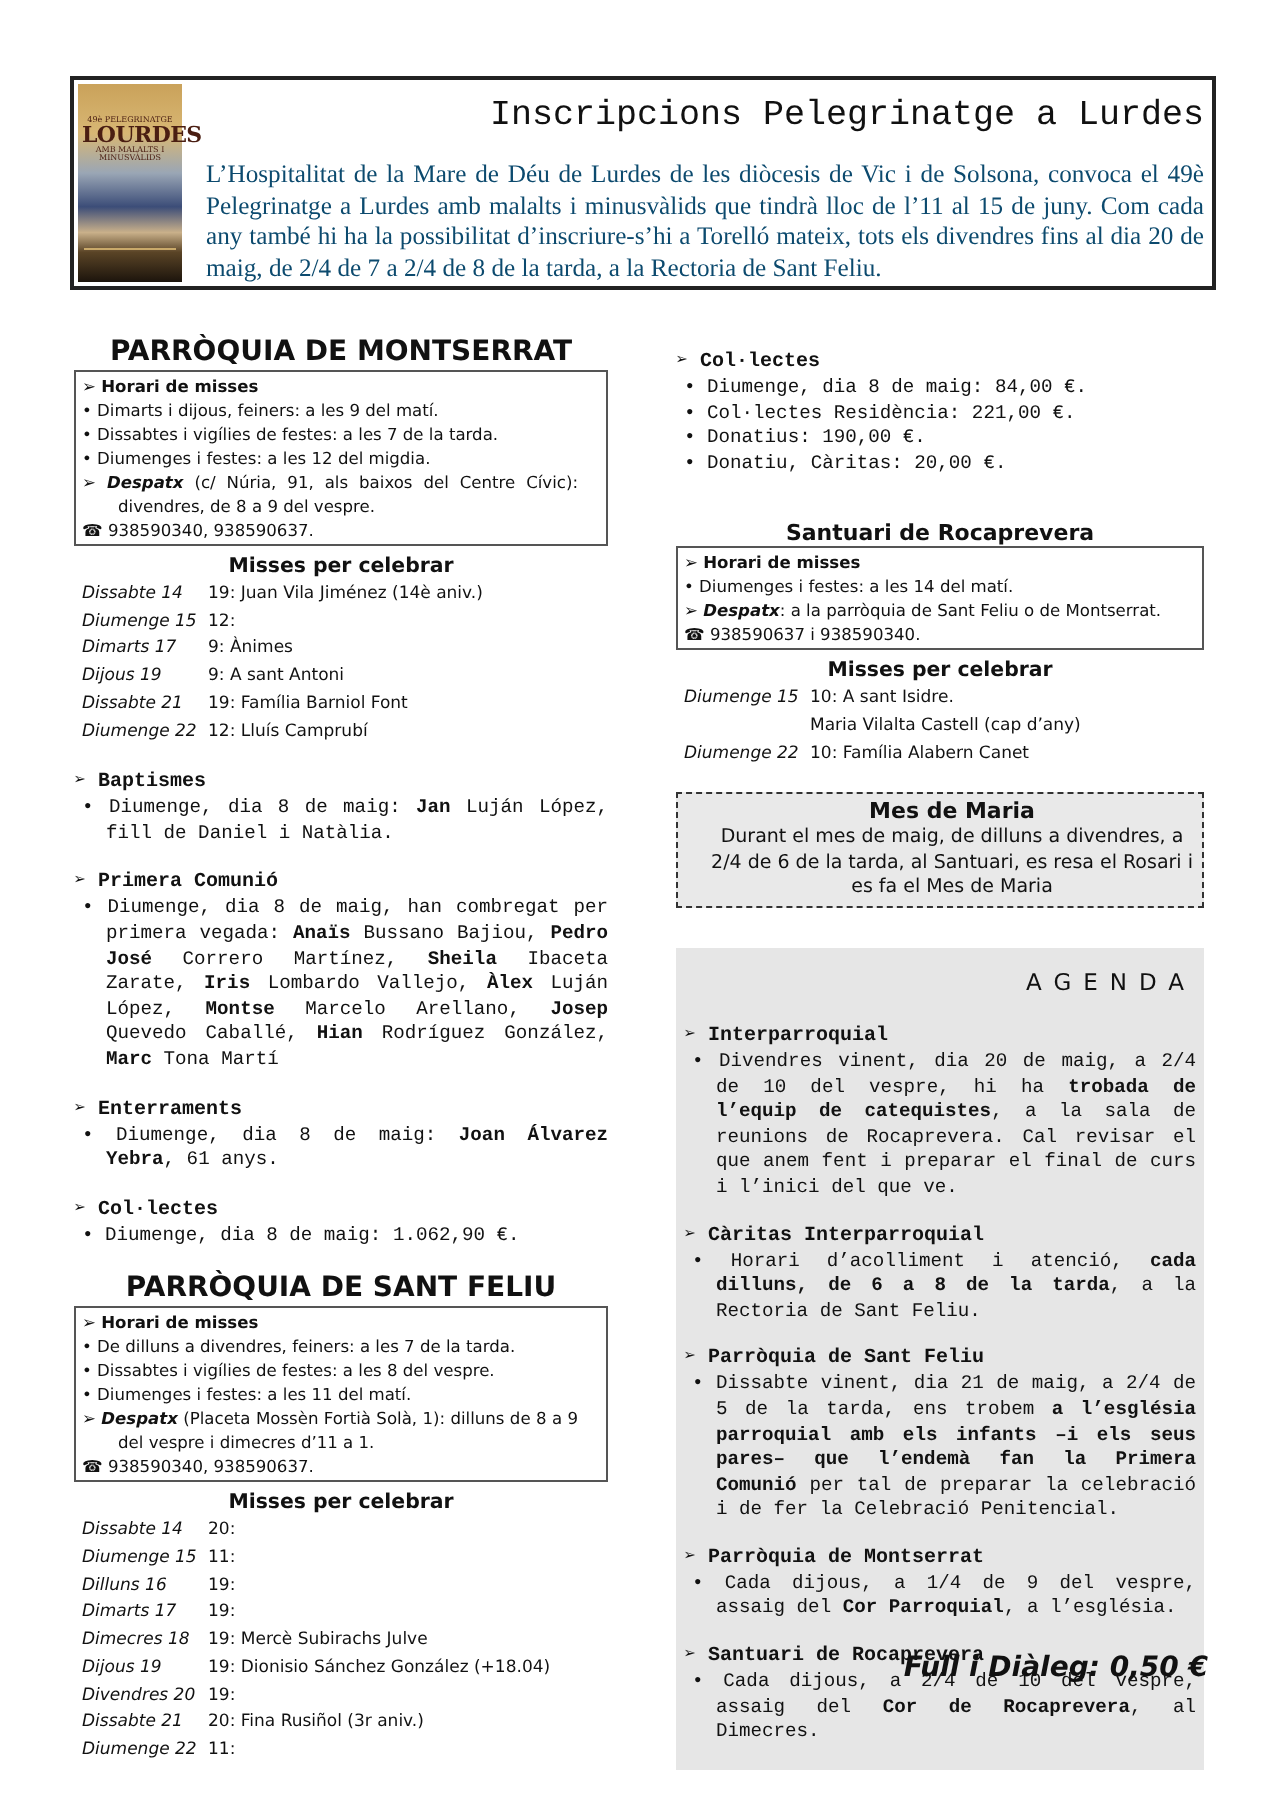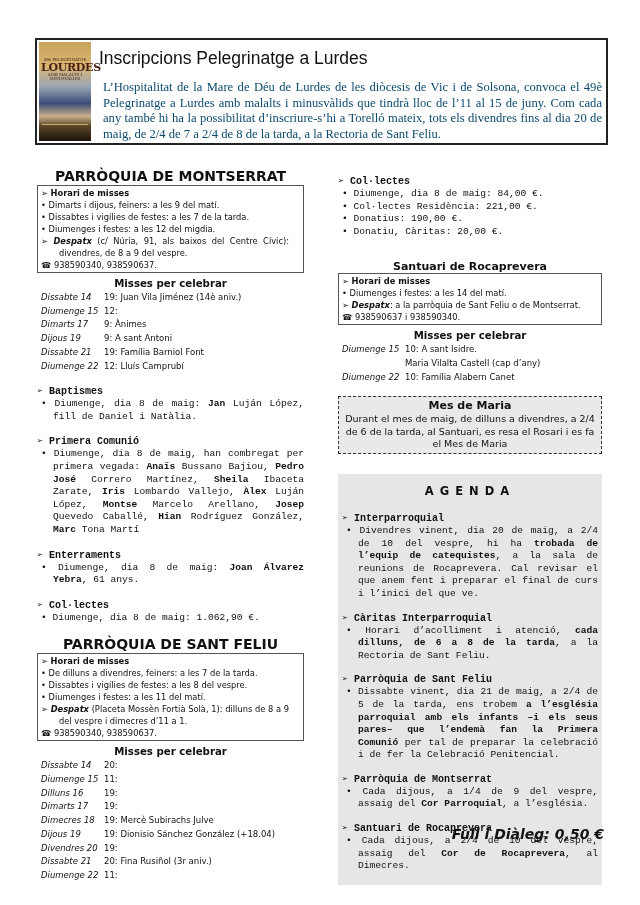--- a/index.html
+++ b/index.html
@@ -7,21 +7,21 @@
   body { position: relative; font-family: "DejaVu Sans", "Liberation Sans", sans-serif; color: #111; }
 
   
   .header { position: absolute; left: 35px; top: 38px; width: 573px; height: 107px; border: 2px solid #222; }
   .poster { position: absolute; left: 2px; top: 2px; width: 52px; height: 99px;
     background: linear-gradient(180deg, #caa25a 0%, #d8b774 25%, #9aa6b5 45%, #3c4d78 62%, #c9b08a 75%, #5a4426 85%, #1c140c 100%); }
   .poster .ptitle { position: absolute; left: 2px; right: 2px; top: 16px; font-family: "DejaVu Serif", serif; color: #4a1e12; text-align: center; line-height: 1; }
   .poster .ptitle .small { font-size: 4px; display: block; }
   .poster .ptitle .big { font-size: 11px; font-weight: bold; display: block; letter-spacing: -0.3px; }
   .poster .pfoot { position: absolute; left: 3px; right: 3px; bottom: 3px; height: 14px; border-top: 1px solid #c9a96a; }
-  .header .htitle { position: absolute; left: 62px; right: 4px; top: 8px; text-align: left; font-family: Liberation Sans, sans-serif; font-size: 17.5px; color: #111; }
+  .header .htitle { position: absolute; left: 62px; right: 4px; top: 8px; text-align: right; font-family: Liberation Mono, monospace; font-size: 17.5px; color: #111; }
   .header .hbody { position: absolute; left: 66px; right: 4px; top: 40px; font-family: "Liberation Serif", "DejaVu Serif", serif; font-size: 12.6px; line-height: 15.5px; color: #0c4a6e; text-align: justify; }
 
   
   .col { position: absolute; font-size: 9.4px; line-height: 12px; }
   .col-left { left: 37px; top: 168px; width: 267px; }
   .col-right { left: 338px; top: 175px; width: 264px; }
 
   .ph { font-weight: bold; text-align: center; font-size: 14px; line-height: 17px; margin-bottom: 0; }
   .ph-sm { font-weight: bold; text-align: center; font-size: 11px; line-height: 13px; }
 
@@ -38,21 +38,21 @@
 
   .sec { margin-top: 12px; font-family: Liberation Mono, monospace; }
   .sec .sh { font-weight: bold; font-size: 10px; line-height: 13px; }
   .sec .si { padding-left: 16px; text-indent: -12px; text-align: justify; font-size: 9.6px; line-height: 12.6px; }
   .col-right .sec .si { padding-left: 4px; text-indent: 0; }
 
   .mesmaria { border: 1.5px dashed #333; background: #e9e9e9; text-align: center; padding: 2px 3px; font-size: 9.5px; line-height: 12.5px; }
   .mesmaria .mt { font-weight: bold; font-size: 11px; line-height: 14px; }
 
   .agenda { background: #e6e6e6; padding: 10px 4px 12px 4px; }
-  .agenda .at { text-align: center; font-weight: bold; font-size: 11.5px; letter-spacing: 6px; line-height: 14px; margin-bottom: 14px; }
+  .agenda .at { text-align: right; font-weight: normal; font-size: 11.5px; letter-spacing: 6px; line-height: 14px; margin-bottom: 14px; }
   .agenda .sec { margin-top: 0; margin-bottom: 11px; }
   .agenda .sec .si { padding-left: 16px; text-indent: -12px; }
 
   .price { position: absolute; right: 36px; top: 826px; font-weight: bold; font-style: italic; font-size: 14px; }
 </style>
 </head>
 <body>
 
 <div class="header">
   <div class="poster">
@@ -205,21 +205,21 @@
           <td class="day">Diumenge 15</td>
           <td><span class="hour">10:</span><span> A sant Isidre.</span><br><span>Maria Vilalta Castell (cap d’any)</span></td>
         </tr>
     <tr>
           <td class="day">Diumenge 22</td>
           <td><span class="hour">10:</span><span> Família Alabern Canet</span></td>
         </tr>
   </tbody>
     </table>
 
-  <div class="mesmaria" style="margin-top:12px;">
+  <div class="mesmaria" style="margin-top:12px;padding-left:15px;">
     <div class="mt">Mes de Maria</div>
     <div>Durant el mes de maig, de dilluns a divendres, a 2/4 de 6 de la tarda, al Santuari, es resa el Rosari i es fa el Mes de Maria</div>
   </div>
 
   <div class="agenda" style="margin-top:20px;">
     <div class="at">AGENDA</div>
 
     <div class="sec">
       <div class="sh"><span>➢ </span><span>Interparroquial</span></div>
       <div class="si"><span>• </span><span>Divendres vinent, dia 20 de maig, a 2/4 de 10 del vespre, hi ha </span><span class="b">trobada de l’equip de catequistes</span><span>, a la sala de reunions de Rocaprevera. Cal revisar el que anem fent i preparar el final de curs i l’inici del que ve.</span></div>

